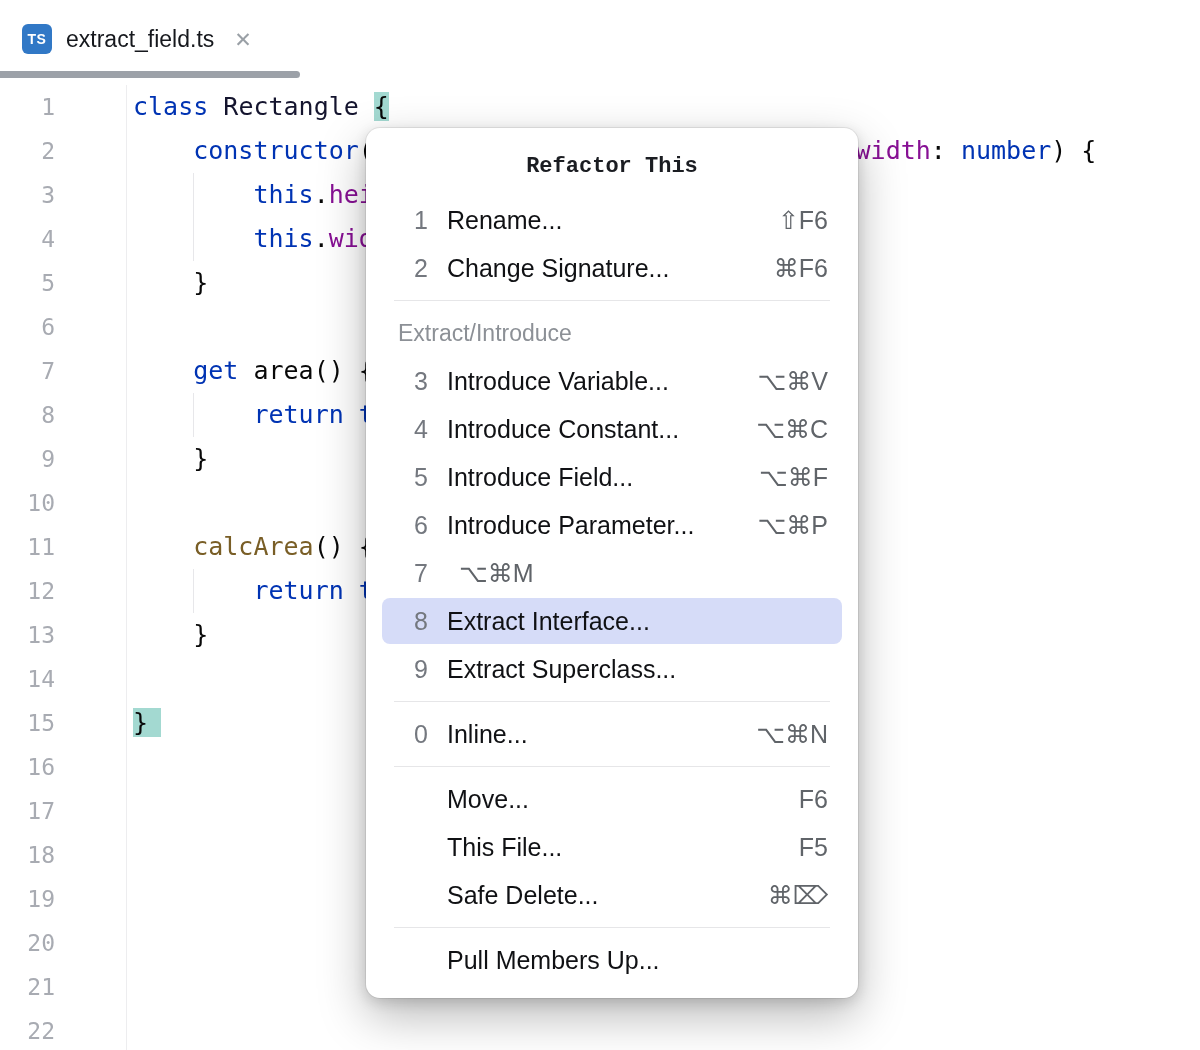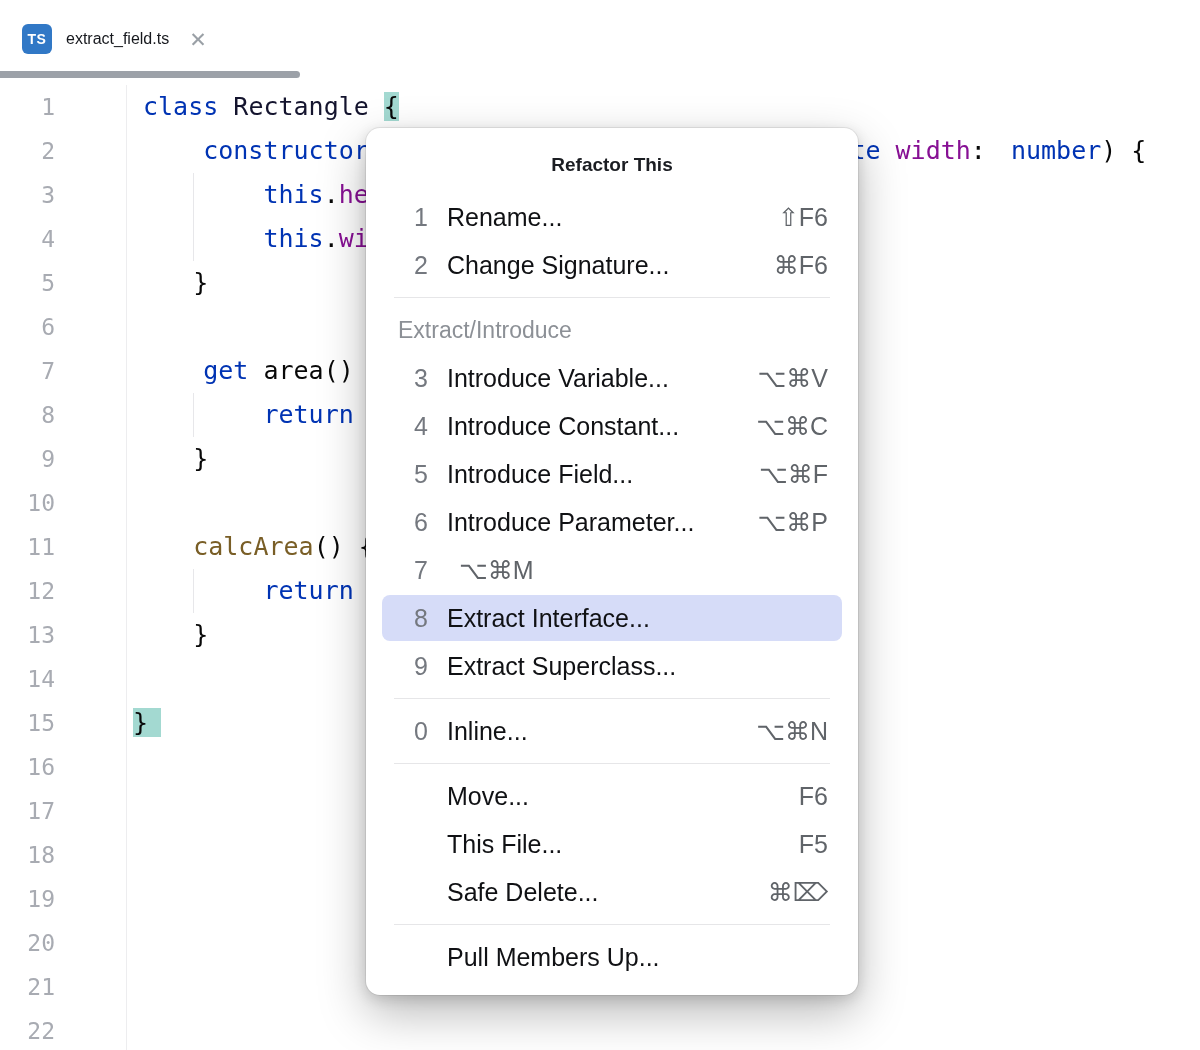--- a/index.html
+++ b/index.html
@@ -9,53 +9,53 @@
   }
 
   
   .tabbar { position:relative; height:78px; background:#fff; }
   .tab { position:absolute; left:22px; top:0; height:78px; display:flex; align-items:center; }
   .ts-icon {
     width:30px; height:30px; border-radius:6px; background:var(--ts-blue,#3178c6);
     color:#fff; font-weight:bold; font-size:14px; display:flex; align-items:center;
     justify-content:center; letter-spacing:.5px; flex:none;
   }
-  .tab-label { margin-left:14px; font-size:16px; color:#16181d; }
+  .tab-label { margin-left:14px; font-size:23px; color:#16181d; }
   .tab-close { margin-left:20px; font-size:21px; color:#9aa0a6; cursor:pointer; line-height:1; }
   .tab-underline {
     position:absolute; left:0; bottom:0; width:300px; height:7px;
     background:#9ca1a8; border-radius:0 4px 4px 0;
   }
 
   
   .editor { position:absolute; top:85px; left:0; right:0; bottom:0; background:#fff; }
   .gutter-sep { position:absolute; left:126px; top:0; bottom:0; width:1px; background:#ededef; }
   .indent-guide { position:absolute; left:193px; width:1px; background:#e7e7ea; }
   .line {
     display:flex; height:44px; line-height:44px;
     font-family:"DejaVu Sans Mono", monospace; font-size:25px;
   }
   .lnum { width:55px; flex:none; text-align:right; color:var(--c-linenum,#a8abb2); font-size:23px; }
   .lcode { margin-left:78px; white-space:pre; color:var(--c-plain,#080808); }
   .tok-pl  { color:var(--c-plain,#080808); }
-  .tok-kw  { color:var(--c-keyword,#0033b3);margin-left:10px; }
+  .tok-kw  { color:var(--c-keyword,#0033b3); }
   .tok-cls { color:var(--c-class,#14142e); }
   .tok-fld { color:var(--c-field,#871094); }
   .tok-prm { color:var(--c-field,#871094); }
   .tok-mth { color:var(--c-method,#795e26); }
   .tok-hl  { background:var(--c-bracehl,#a3d9d1); }
   .tok-hlw { background:var(--c-bracehl,#a3d9d1); padding-right:13px; }
 
   
   .popup {
     position:absolute; left:366px; top:128px; width:492px; background:#fff;
     border-radius:14px; padding:14px 0; z-index:5;
     box-shadow:0 0 0 1px rgba(0,0,0,.07), 0 18px 48px rgba(0,0,0,.28), 0 4px 14px rgba(0,0,0,.14);
   }
-  .popup-title { text-align:center; font-size:19px; font-weight:bold; color:#1b1d22; padding:12px 12px 17px; }
+  .popup-title { text-align:center; font-size:22px; font-weight:bold; color:#1b1d22; padding:12px 12px 17px;font-family:Liberation Mono, monospace; }
   .mitem {
     position:relative; display:flex; align-items:center; height:48px;
     padding:0 30px 0 48px; font-size:25px; z-index:0; cursor:pointer;
   }
   .mitem.selected::before {
     content:""; position:absolute; left:16px; right:16px; top:1px; bottom:1px;
     background:var(--c-selected,#d6dcf8); border-radius:8px; z-index:-1;
   }
   .mn  { width:33px; flex:none; color:var(--c-mnemonic,#74787f); }
   .lab { flex:1; color:var(--c-label,#101114); }

